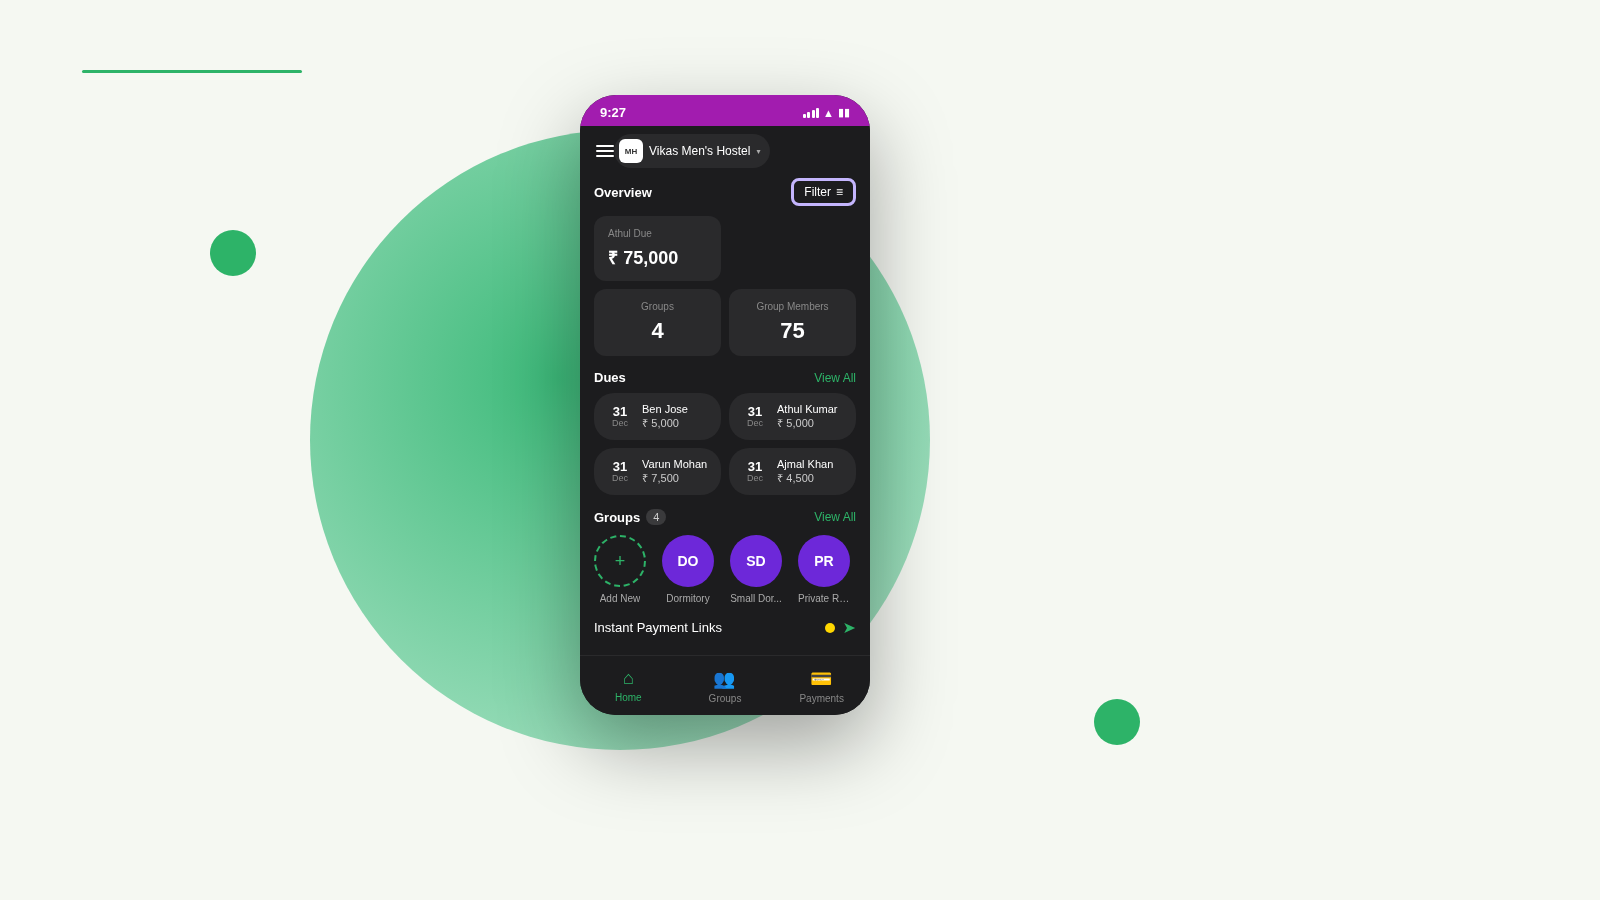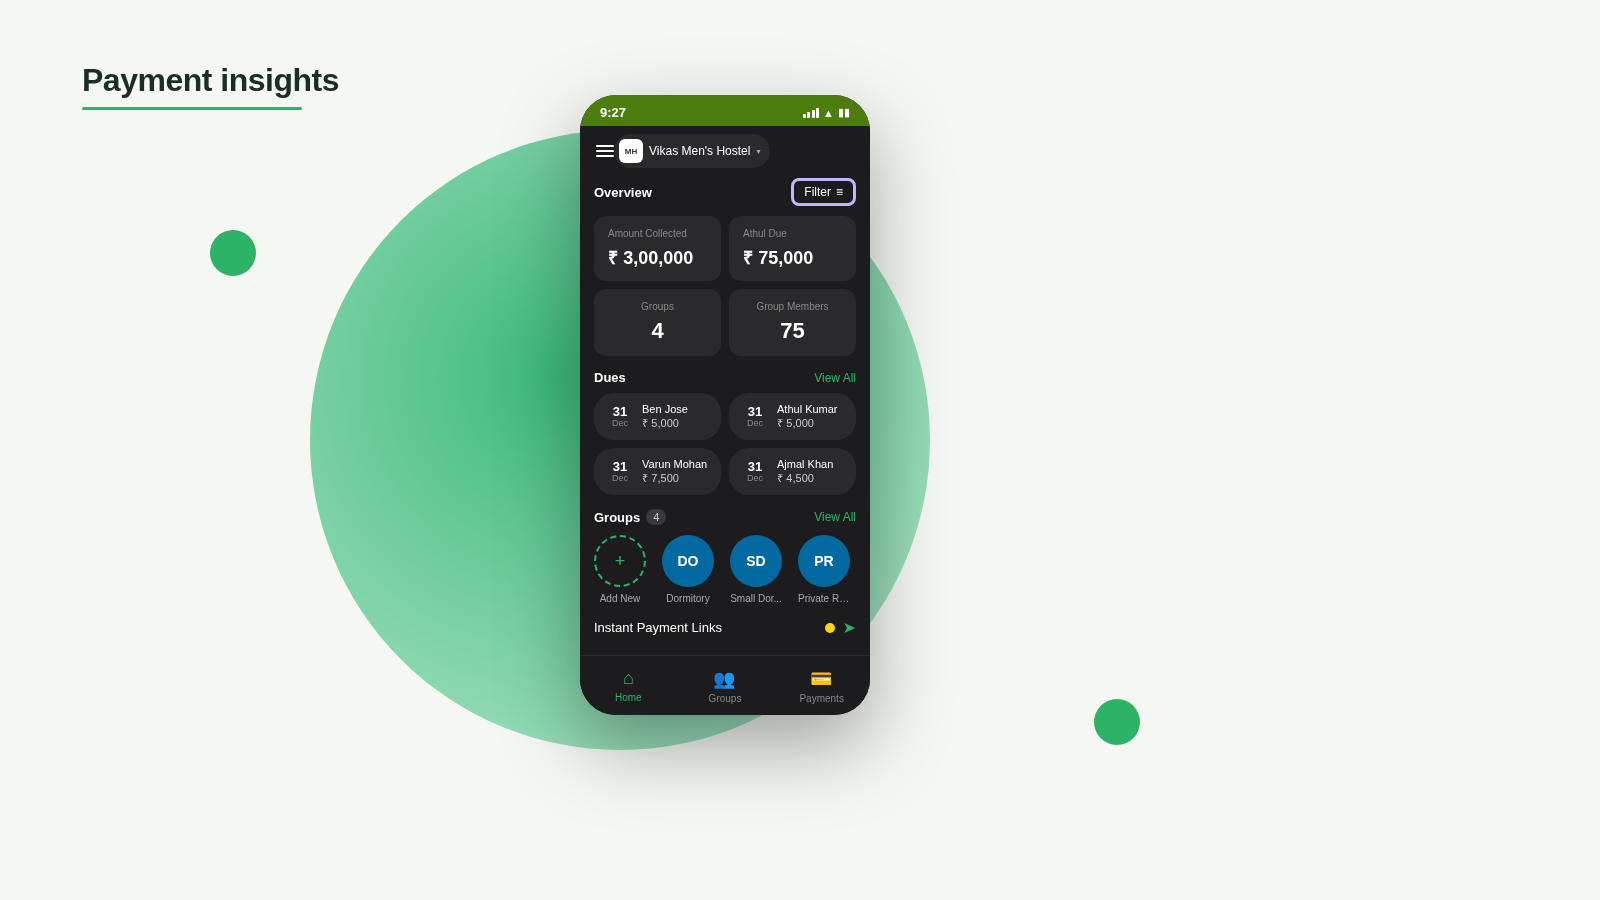--- a/index.html
+++ b/index.html
@@ -79,21 +79,21 @@
       box-shadow: 0 30px 80px rgba(0,0,0,0.35);
       position: relative;
     }
 
     
     .status-bar {
       display: flex;
       justify-content: space-between;
       align-items: center;
       padding: 10px 20px 6px;
-      background: #4d7c0f;
+      background: #a21caf;
     }
     .status-time {
       font-size: 13px;
       font-weight: 600;
       color: #fff;
     }
     .status-icons {
       display: flex;
       align-items: center;
       gap: 4px;
@@ -343,21 +343,21 @@
       display: flex;
       flex-direction: column;
       align-items: center;
       gap: 6px;
       min-width: 52px;
     }
     .group-avatar {
       width: 52px;
       height: 52px;
       border-radius: 50%;
-      background: #0369a1;
+      background: #6d28d9;
       display: flex;
       align-items: center;
       justify-content: center;
       font-size: 14px;
       font-weight: 700;
       color: #fff;
     }
     .add-new-avatar {
       border: 2px dashed #2db368;
       background: transparent;
@@ -442,21 +442,20 @@
     }
   </style>
 </head>
 <body>
 
 <div class="bg-circle bg-circle-main"></div>
 <div class="bg-circle dot-left"></div>
 <div class="bg-circle dot-right"></div>
 
 <div class="page-title">
-  <h1>Payment insights</h1>
   <div class="title-underline"></div>
 </div>
 
 <div class="phone-wrapper">
   <div class="phone">
 
     <div class="status-bar">
       <span class="status-time">9:27</span>
       <div class="status-icons">
         <div class="signal-bars">
@@ -489,24 +488,20 @@
       <div class="section">
         <div class="overview-header">
           <span class="section-label">Overview</span>
           <button class="filter-btn">
             <span>Filter</span>
             <span class="filter-icon">≡</span>
           </button>
         </div>
         <div class="stats-grid">
           <div class="stat-card">
-            <div class="stat-label">Amount Collected</div>
-            <div class="stat-value">₹ 3,00,000</div>
-          </div>
-          <div class="stat-card">
             <div class="stat-label">Athul Due</div>
             <div class="stat-value">₹ 75,000</div>
           </div>
         </div>
         <div class="groups-grid">
           <div class="group-card">
             <div class="group-card-label">Groups</div>
             <div class="group-card-value">4</div>
           </div>
           <div class="group-card">

